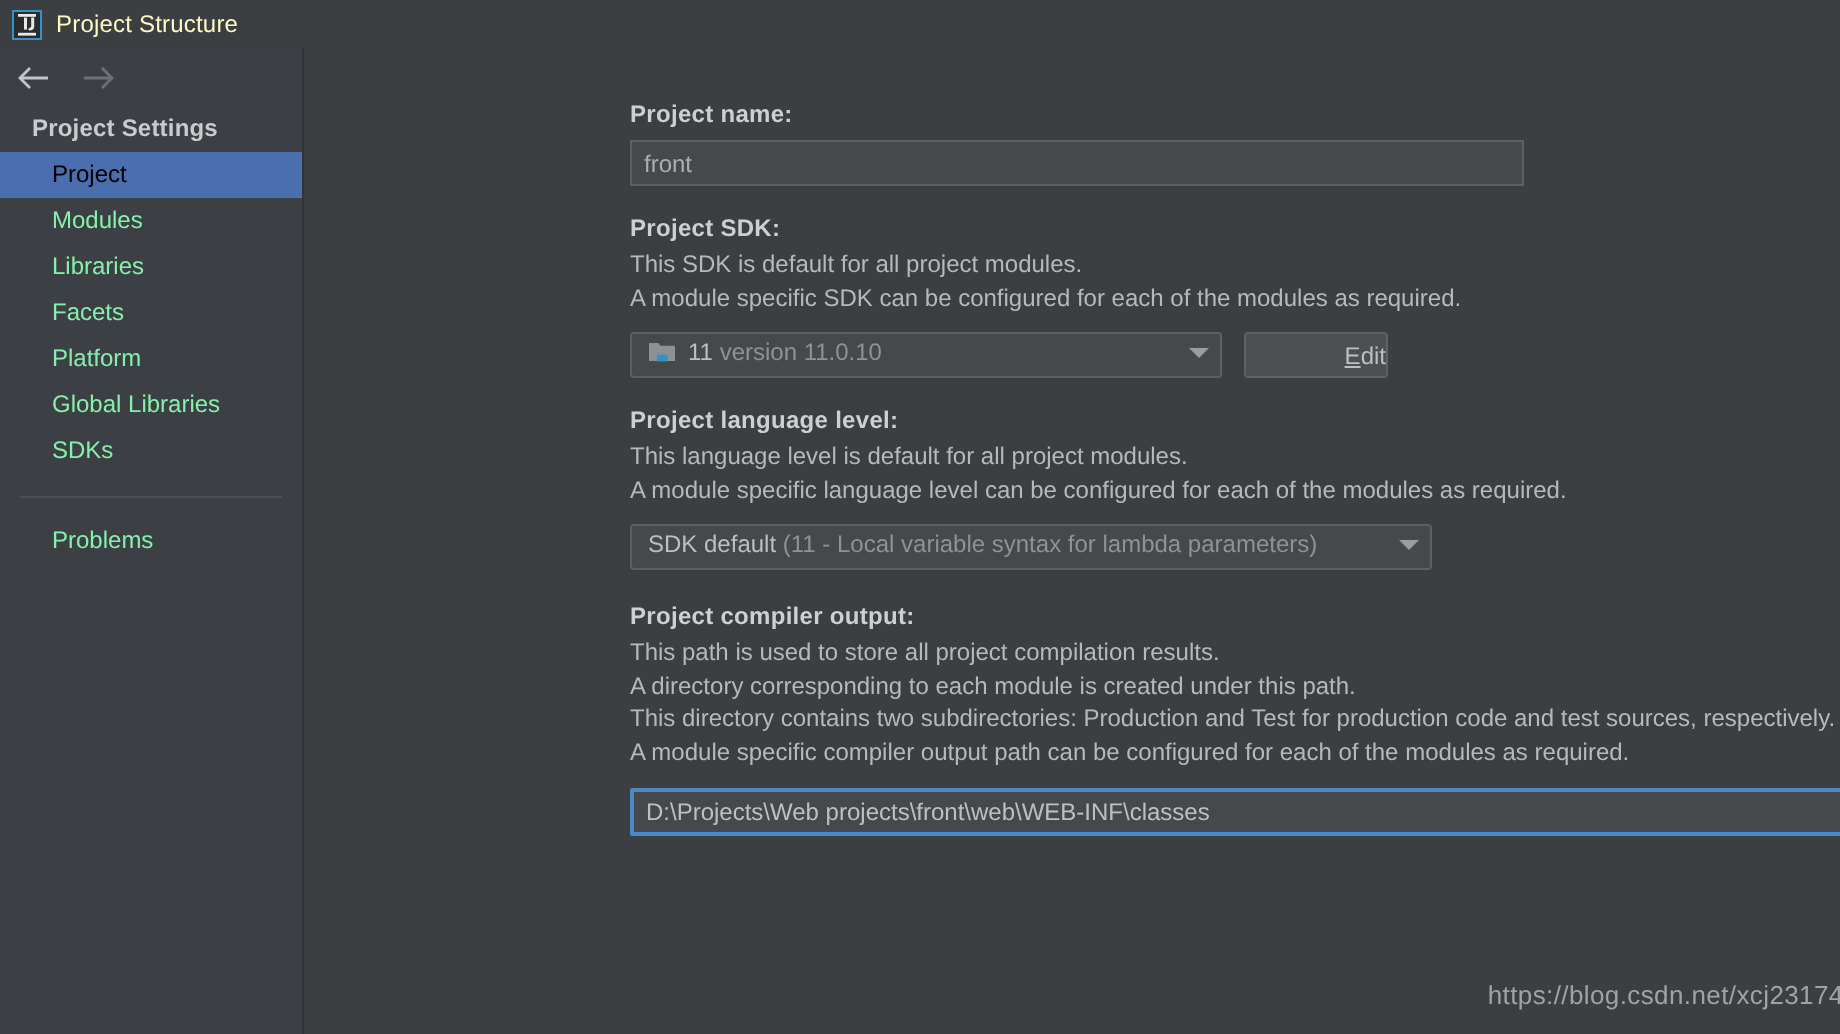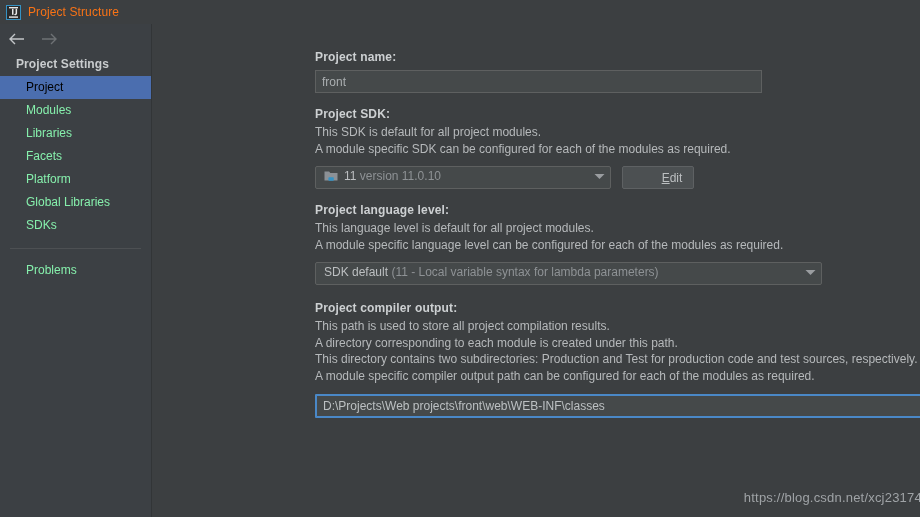--- a/index.html
+++ b/index.html
@@ -27,21 +27,21 @@
   .ij-logo {
     width: 15px; height: 15px;
     background: #2b2b2b;
     border: 1px solid #3592c4;
     display: flex; align-items: center; justify-content: center;
     flex: 0 0 auto;
   }
   .ij-logo svg { display: block; }
   .titlebar-title {
     font-size: 12px;
-    color: #f97316;
+    color: #fef9c3;
     letter-spacing: .1px;
   }
 
   
   .shell {
     display: flex;
     height: 493px;
     width: 920px;
   }
 
@@ -146,21 +146,21 @@
 
   
   .btn {
     height: 23px;
     min-width: 72px;
     background: #4c5052;
     border: 1px solid #5e6163;
     border-radius: 2px;
     display: inline-flex;
     align-items: center;
-    justify-content: center;
+    justify-content: flex-end;
     color: #bcbfc1;
     font-size: 12px;
     padding-left: 28px;
   }
   .btn u { text-underline-offset: 1px; }
 
   
   .pathfield {
     height: 24px;
     width: 658px;
@@ -280,21 +280,21 @@
       </div>
       <div class="btn">
         <span><u>E</u>dit</span>
       </div>
     </div>
 
     <div class="section-label mt14" style="margin-bottom:3px;">Project language level:</div>
     <div class="desc">This language level is default for all project modules.</div>
     <div class="desc">A module specific language level can be configured for each of the modules as required.</div>
 
-    <div class="combo mt9" style="width:507px;">
+    <div class="combo mt9" style="width:401px;">
       <span class="combo-text">
         <span>SDK default</span>
         <span class="muted">(11 - Local variable syntax for lambda parameters)</span>
       </span>
       <svg class="arrow" width="11" height="7" viewBox="0 0 11 7" aria-hidden="true">
         <path d="M0.5 1 L5.5 6 L10.5 1 Z" fill="currentColor"></path>
       </svg>
     </div>
 
     <div class="section-label" style="margin-top:16px;margin-bottom:3px;">Project compiler output:</div>

